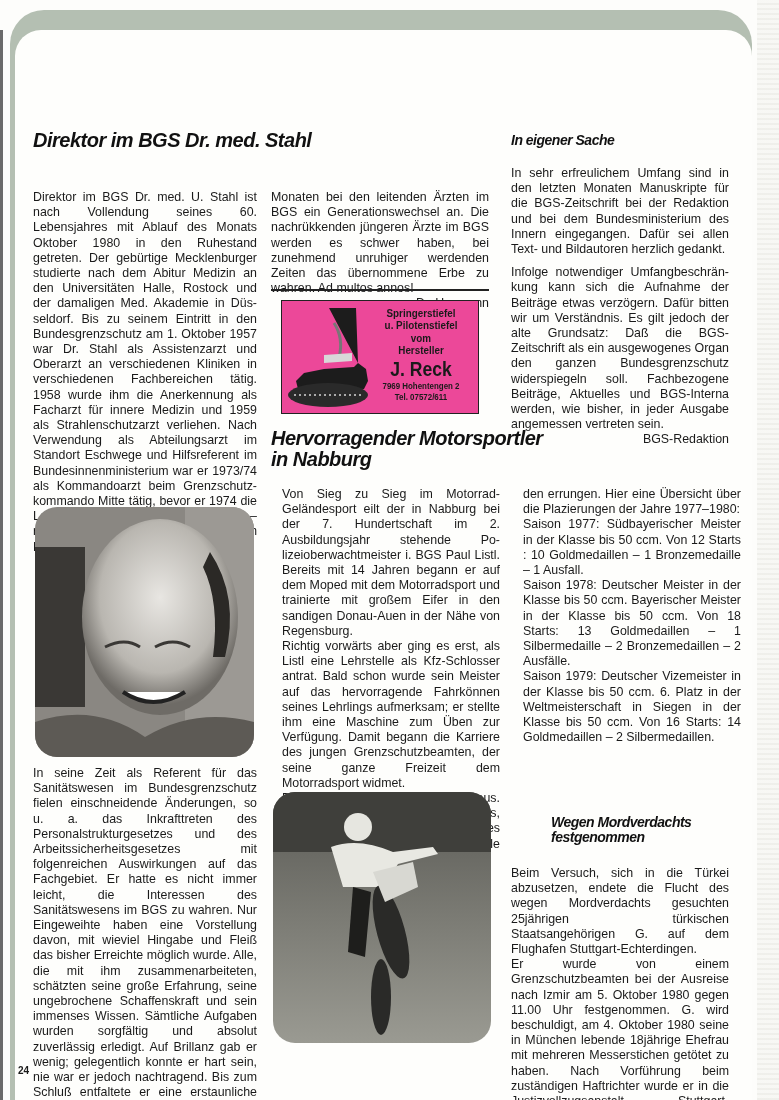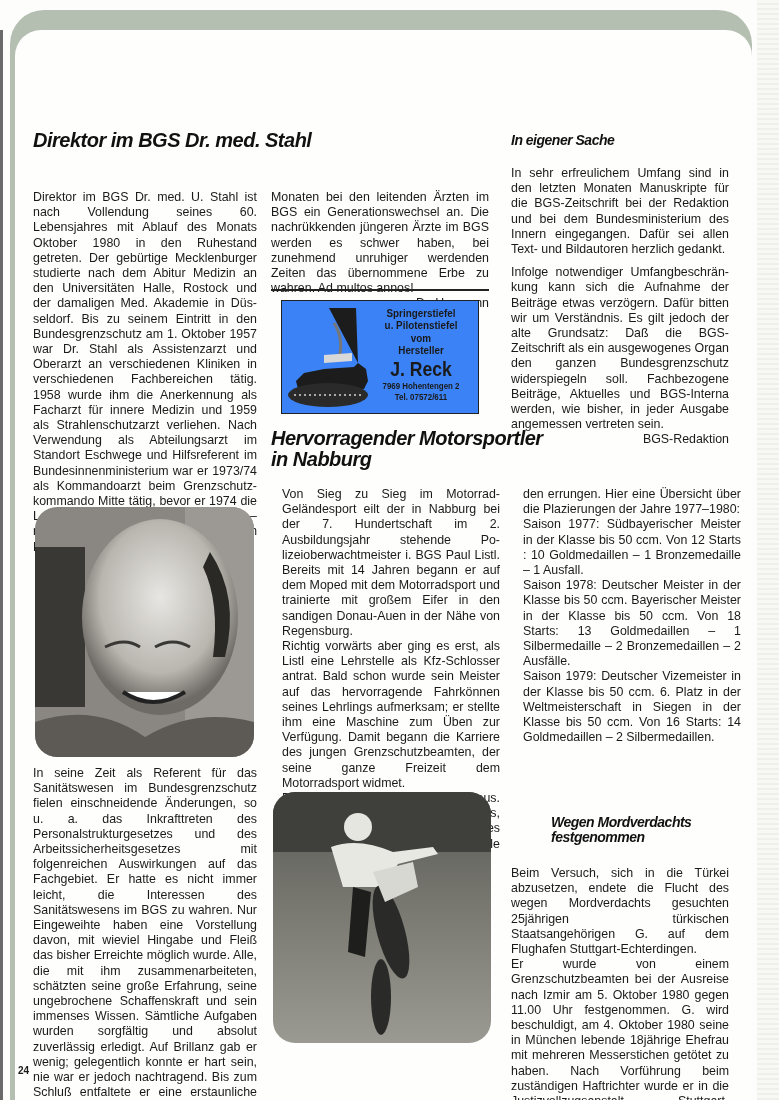--- a/index.html
+++ b/index.html
@@ -15,21 +15,21 @@
   .hl { position:absolute; font-family:"Liberation Sans", sans-serif; font-weight:bold; font-style:italic;
         color:#111; letter-spacing:-0.5px; line-height:1.05; margin:0; }
   .h1 { font-size:20px; }
   .h2 { font-size:14px; }
   .col { position:absolute; font-size:12.4px; line-height:15.2px; text-align:justify;
          hyphens:manual; margin:0; }
   .col p { margin:0; }
   .gap { margin-top:8px !important; }
   .right { text-align:right; }
   .rule { position:absolute; height:2px; background:#222; }
-  .ad { position:absolute; left:281px; top:300px; width:196px; height:112px; border:1.5px solid #222; background:#3b82f6; }
+  .ad { position:absolute; left:281px; top:300px; width:196px; height:112px; border:1.5px solid #222; background:#ec4899; }
   .ad-text { position:absolute; left:84px; top:6px; width:110px; text-align:center;
              font-family:"Liberation Sans", sans-serif; font-weight:bold; font-size:11.2px; line-height:12.4px;
              transform:scaleX(0.88); transform-origin:center top; }
   .ad-name { font-size:20px; line-height:24px; }
   .ad-small { font-size:9px; line-height:11px; font-weight:bold; }
   .photo { position:absolute; border-radius:22px; overflow:hidden; }
   .pagenum { position:absolute; left:18px; top:1065px; font-size:10px; font-weight:bold; }
   .caption { position:absolute; left:271px; top:1100px; width:230px; font-size:13px; line-height:15px; font-style:italic; }
 </style>
 </head>

